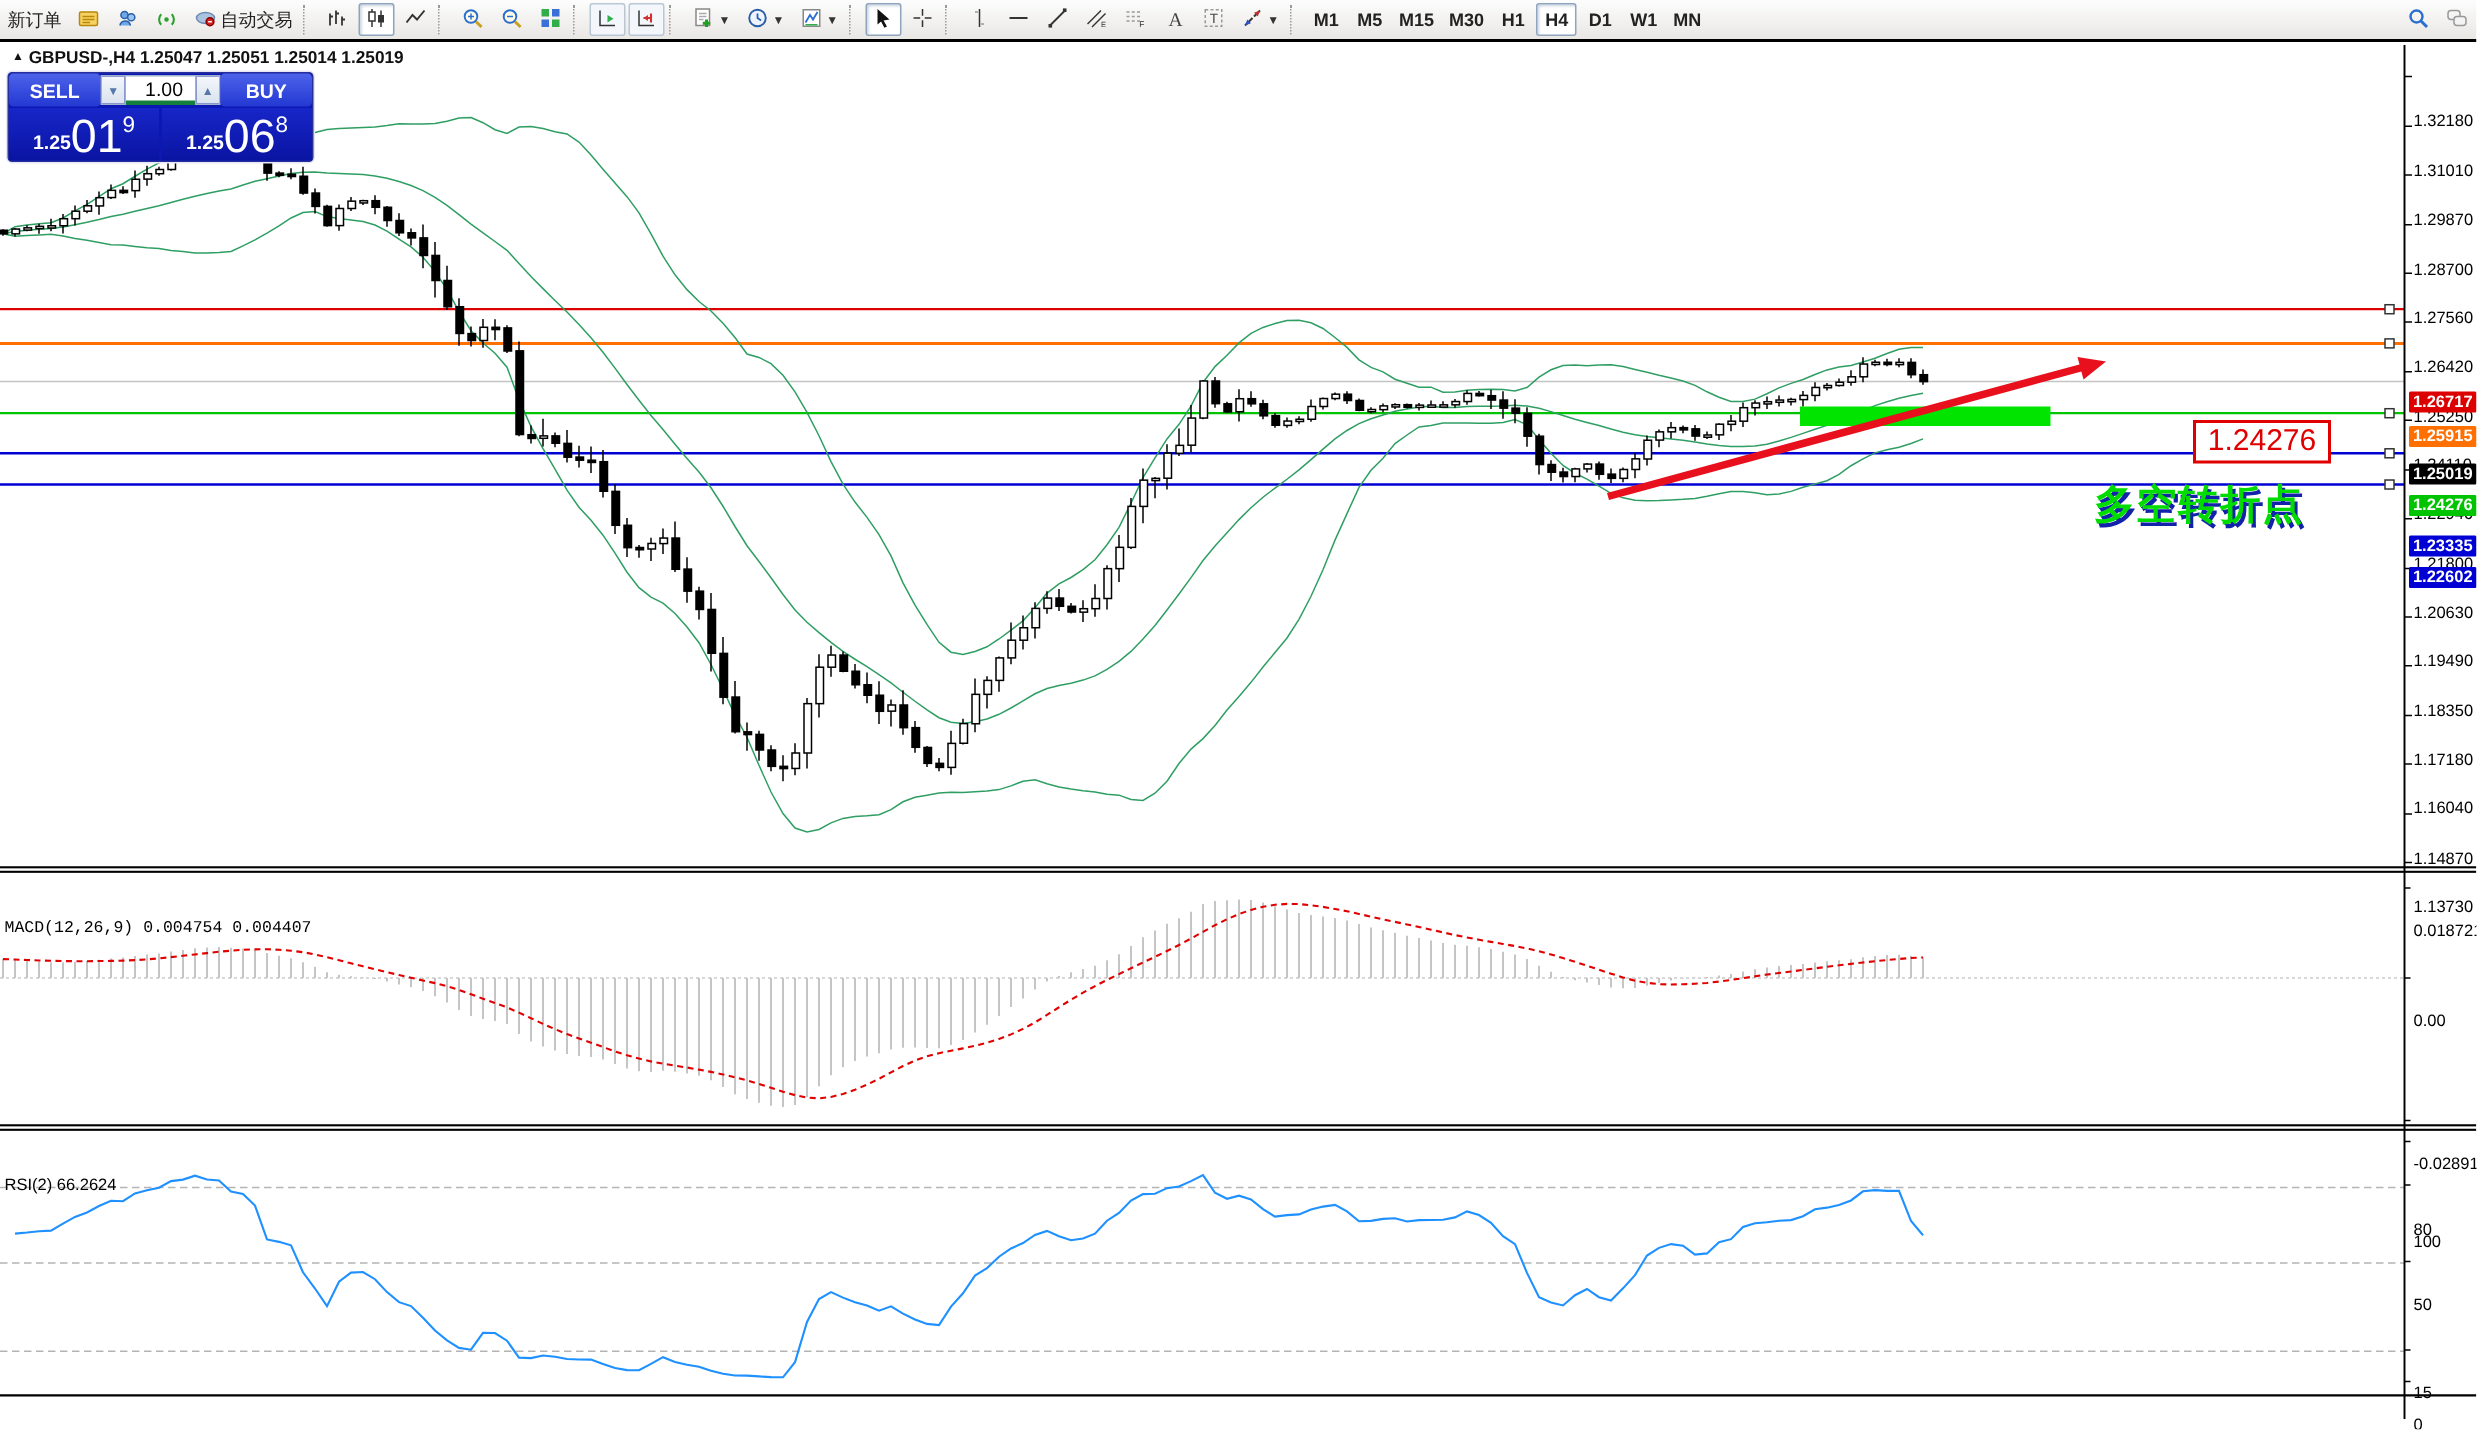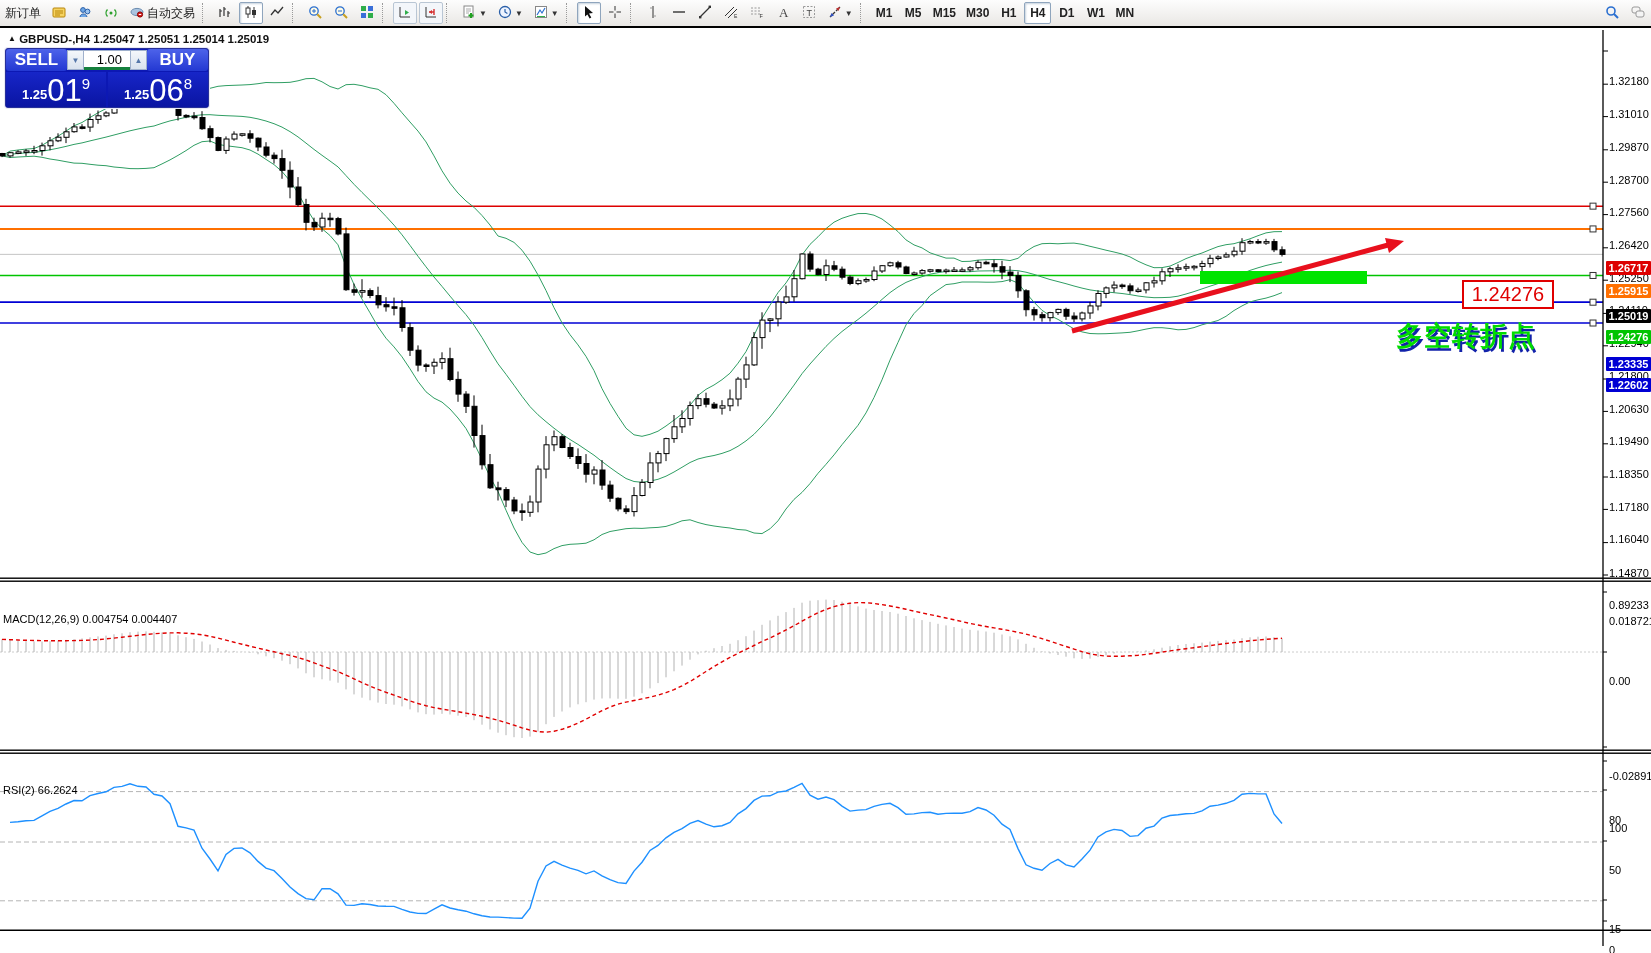--- a/index.html
+++ b/index.html
@@ -22,37 +22,37 @@
   #chart-area{position:absolute;left:0;top:30px;width:1651px;height:923px;background:#fff;}
   #cv{position:absolute;left:0;top:0;}
   .ovl{position:absolute;white-space:nowrap;}
   #chart-title{left:8px;top:3px;font-size:11.5px;font-weight:bold;color:#111;}
   #chart-title .tri{font-size:8px;vertical-align:2px;}
   
   #trade-panel{position:absolute;left:5px;top:18px;width:202px;height:58px;border-radius:3px;
      background:#0c18b4;border:1px solid #27309a;box-shadow:0 0 0 1px #e8e8f4;}
   .tp-row1{position:absolute;left:0;top:0;width:100%;height:22px;display:flex;}
   .tp-btn{width:61px;height:22px;background:linear-gradient(#4d63ea,#2338d2);color:#fff;
-     font-size:17px;font-weight:bold;display:flex;align-items:center;justify-content:center;border-radius:3px;}
+     font-size:13px;font-weight:bold;display:flex;align-items:center;justify-content:center;border-radius:3px;}
   .tp-spin{flex:1;display:flex;height:22px;}
   .sp-ar{width:17px;height:20px;margin-top:1px;background:linear-gradient(#f4f7fb,#d9e2ee);border:1px solid #9fb0cc;
      color:#5577aa;font-size:8px;display:flex;align-items:center;justify-content:center;box-sizing:border-box;}
   .sp-field{flex:1;height:20px;margin-top:1px;background:#fff;border-top:1px solid #9fb0cc;border-bottom:3px solid #15803d;
      font-size:13px;color:#000;display:flex;align-items:center;justify-content:flex-end;padding-right:8px;box-sizing:border-box;}
   .tp-row2{position:absolute;left:0;top:23px;width:100%;height:35px;display:flex;gap:2px;}
   .tp-price{flex:1;background:linear-gradient(#1726c8,#0a14a2);color:#fff;display:flex;align-items:flex-end;justify-content:center;padding-bottom:2px;}
   .pp-small{font-size:13px;font-weight:bold;margin-bottom:3px;}
   .pp-big{font-size:31px;font-weight:normal;line-height:28px;}
   .pp-sup{font-size:15px;margin-bottom:13px;}
   
   .tick-lbl{position:absolute;left:1609px;font-size:11px;color:#000;}
   .ind-lbl{font-size:10.5px;color:#000;}
   .badge{position:absolute;left:1606px;width:45px;height:14px;color:#fff;font-size:11px;font-weight:bold;
      display:flex;align-items:center;justify-content:center;border-radius:1px;margin-top:32px;}
-  #macd-label{left:3px;top:583px;font-size:11px;color:#000;}
+  #macd-label{left:3px;top:583px;font-size:11px;color:#000;font-family:Liberation Mono, monospace;}
   #rsi-label{left:3px;top:754px;font-size:11px;color:#000;}
   
   #price-tag{position:absolute;left:1462px;top:250px;width:88px;height:25px;border:2px solid #e00000;background:#fff;
      color:#e00000;font-size:20px;display:flex;align-items:center;justify-content:center;}
   #cn-note{position:absolute;left:1396px;top:288px;font-size:27px;font-weight:bold;color:#00dc00;
      text-shadow:2px 3px 0 #1222aa;letter-spacing:1px;font-family:"Liberation Sans","DejaVu Sans",sans-serif;}
 </style>
 </head>
 <body>
 
@@ -872,21 +872,21 @@
         <div class="tick-lbl" style="top: 241.812px;">1.25250</div>
         <div class="tick-lbl" style="top: 274.188px;">1.24110</div>
         <div class="tick-lbl" style="top: 307.416px;">1.22940</div>
         <div class="tick-lbl" style="top: 339.792px;">1.21800</div>
         <div class="tick-lbl" style="top: 373.02px;">1.20630</div>
         <div class="tick-lbl" style="top: 405.396px;">1.19490</div>
         <div class="tick-lbl" style="top: 437.772px;">1.18350</div>
         <div class="tick-lbl" style="top: 471px;">1.17180</div>
         <div class="tick-lbl" style="top: 503.376px;">1.16040</div>
         <div class="tick-lbl" style="top: 536.604px;">1.14870</div>
-        <div class="tick-lbl" style="top: 568.98px;">0.89233</div>
+        <div class="tick-lbl" style="top: 568.98px;">1.13730</div>
         <div class="tick-lbl" style="top: 585px;">0.018721</div>
         <div class="tick-lbl" style="top: 645px;">0.00</div>
         <div class="tick-lbl" style="top: 740px;">-0.028913</div>
         <div class="tick-lbl" style="top: 792px;">100</div>
         <div class="tick-lbl" style="top: 784px;">80</div>
         <div class="tick-lbl" style="top: 834px;">50</div>
         <div class="tick-lbl" style="top: 893px;">15</div>
         <div class="tick-lbl" style="top: 914px;">0</div>
         <div class="badge" style="background: rgb(221, 0, 0); top: 199.149px;">1.26717</div>
         <div class="badge" style="background: rgb(255, 112, 0); top: 221.926px;">1.25915</div>

